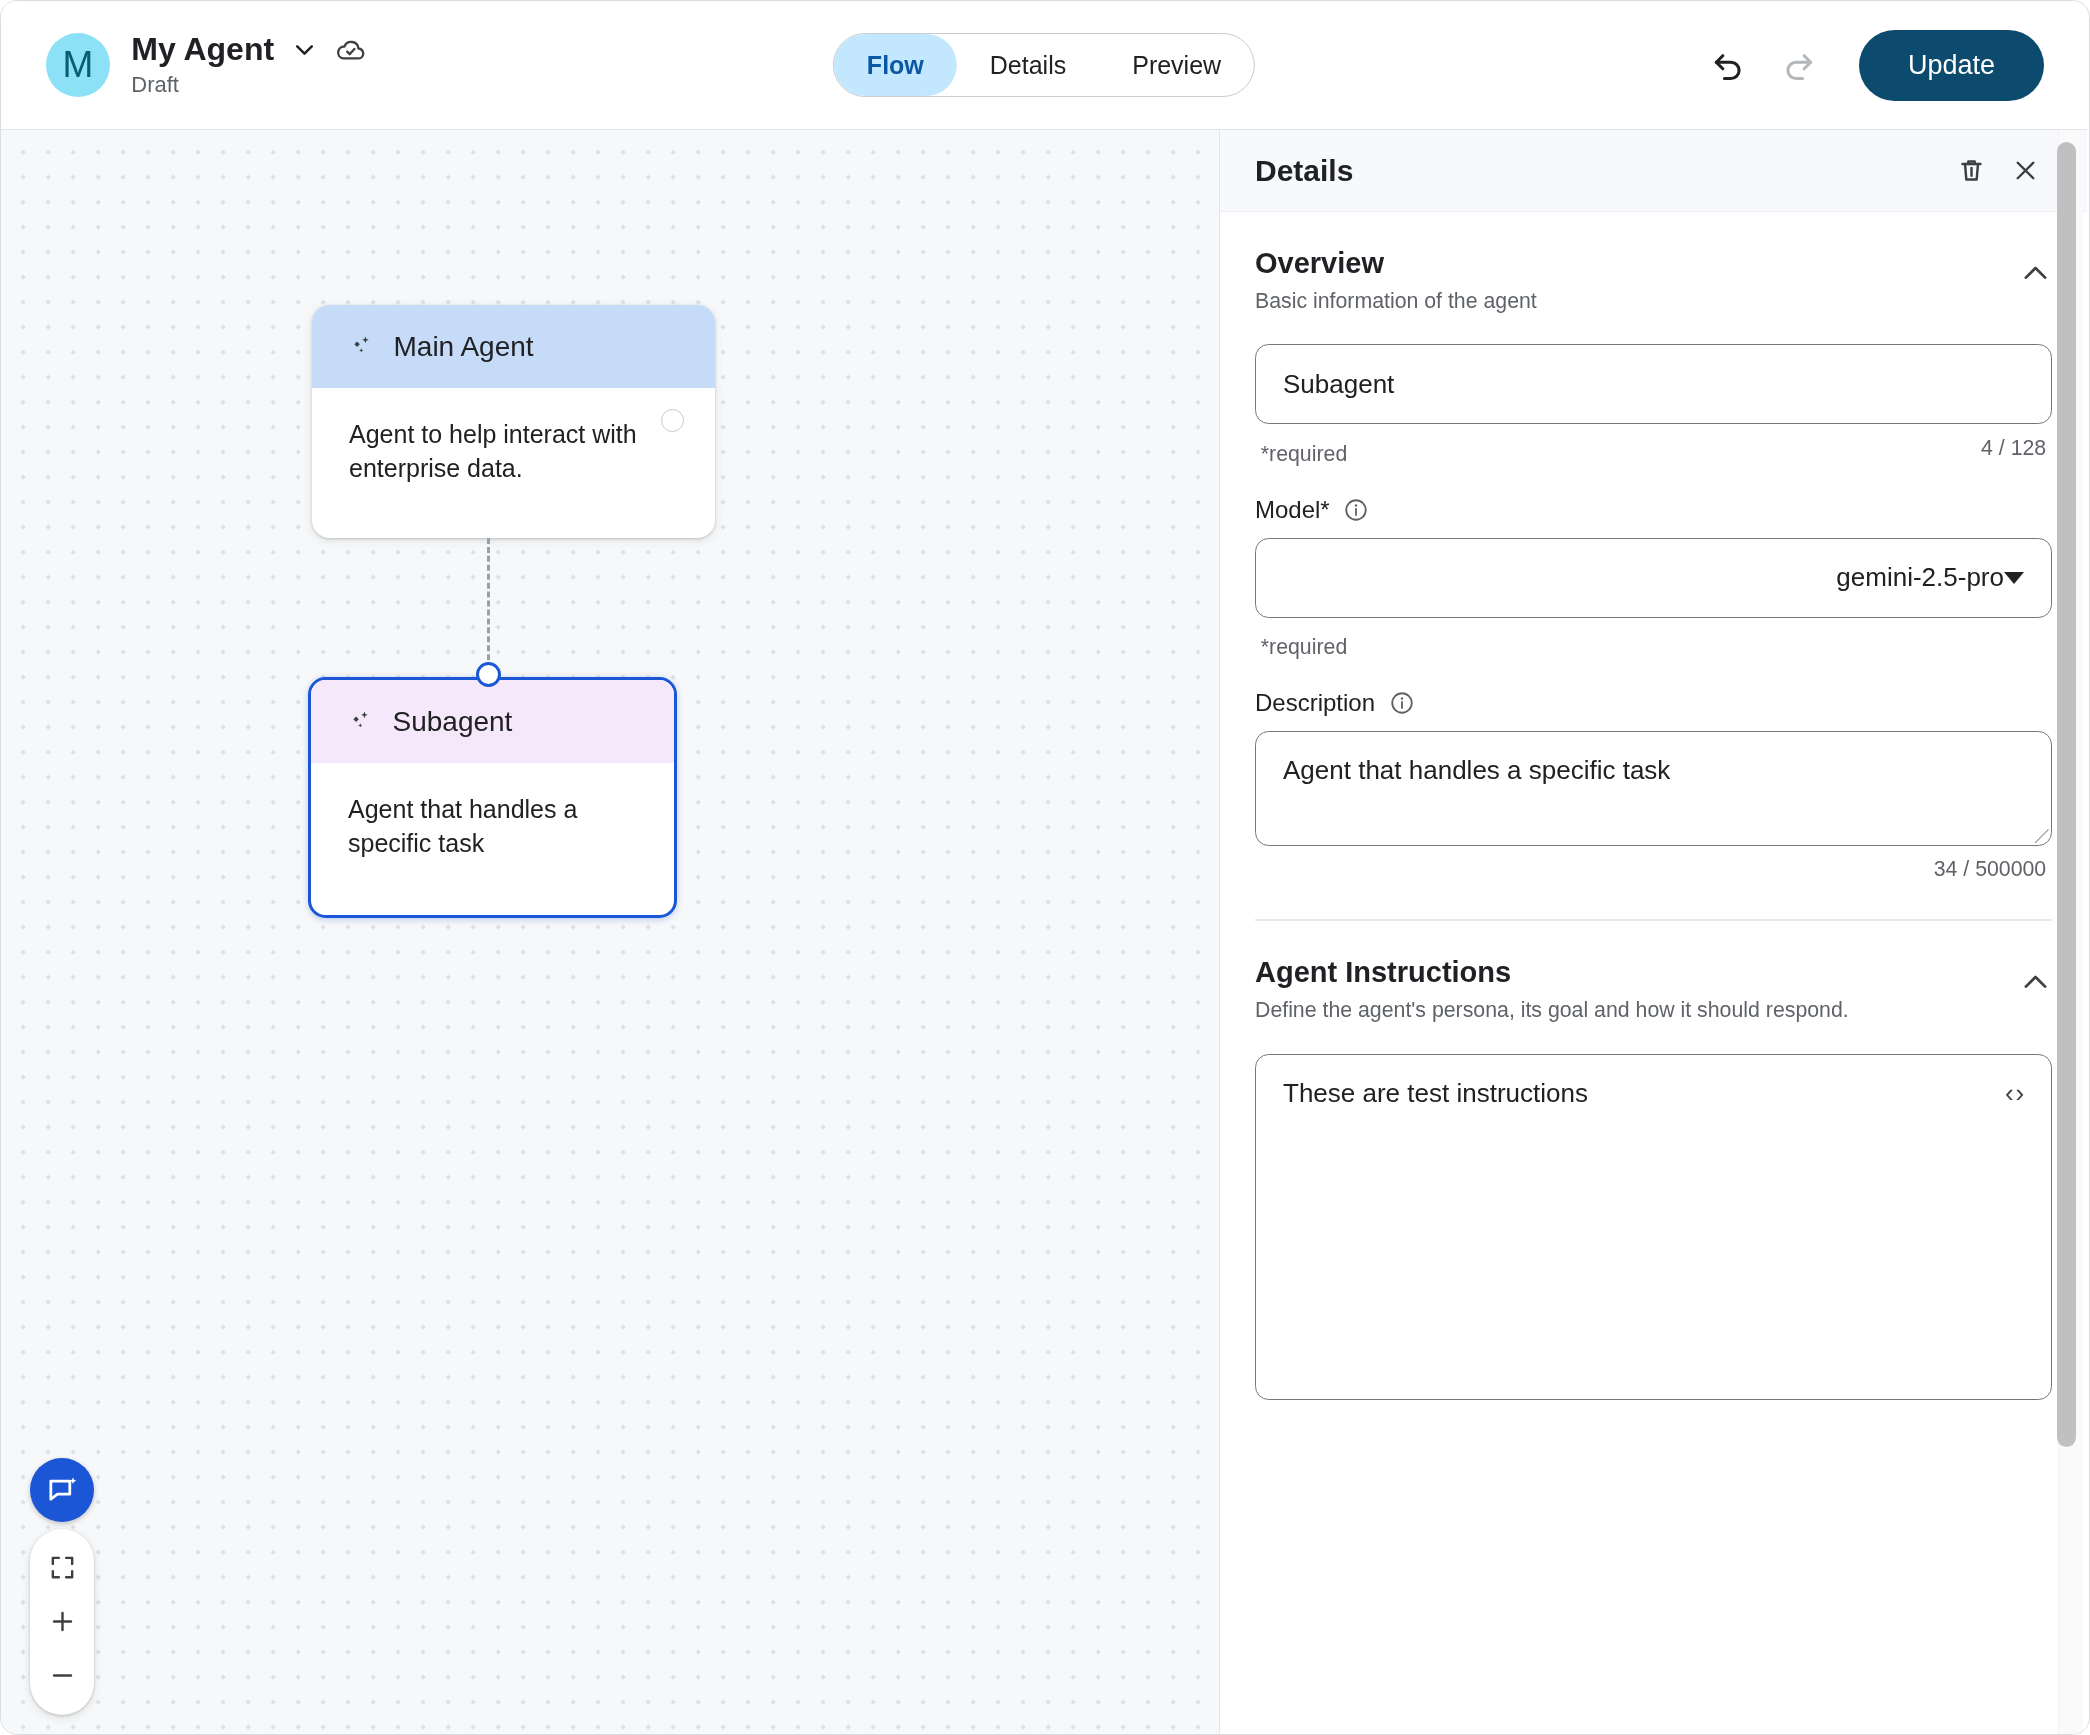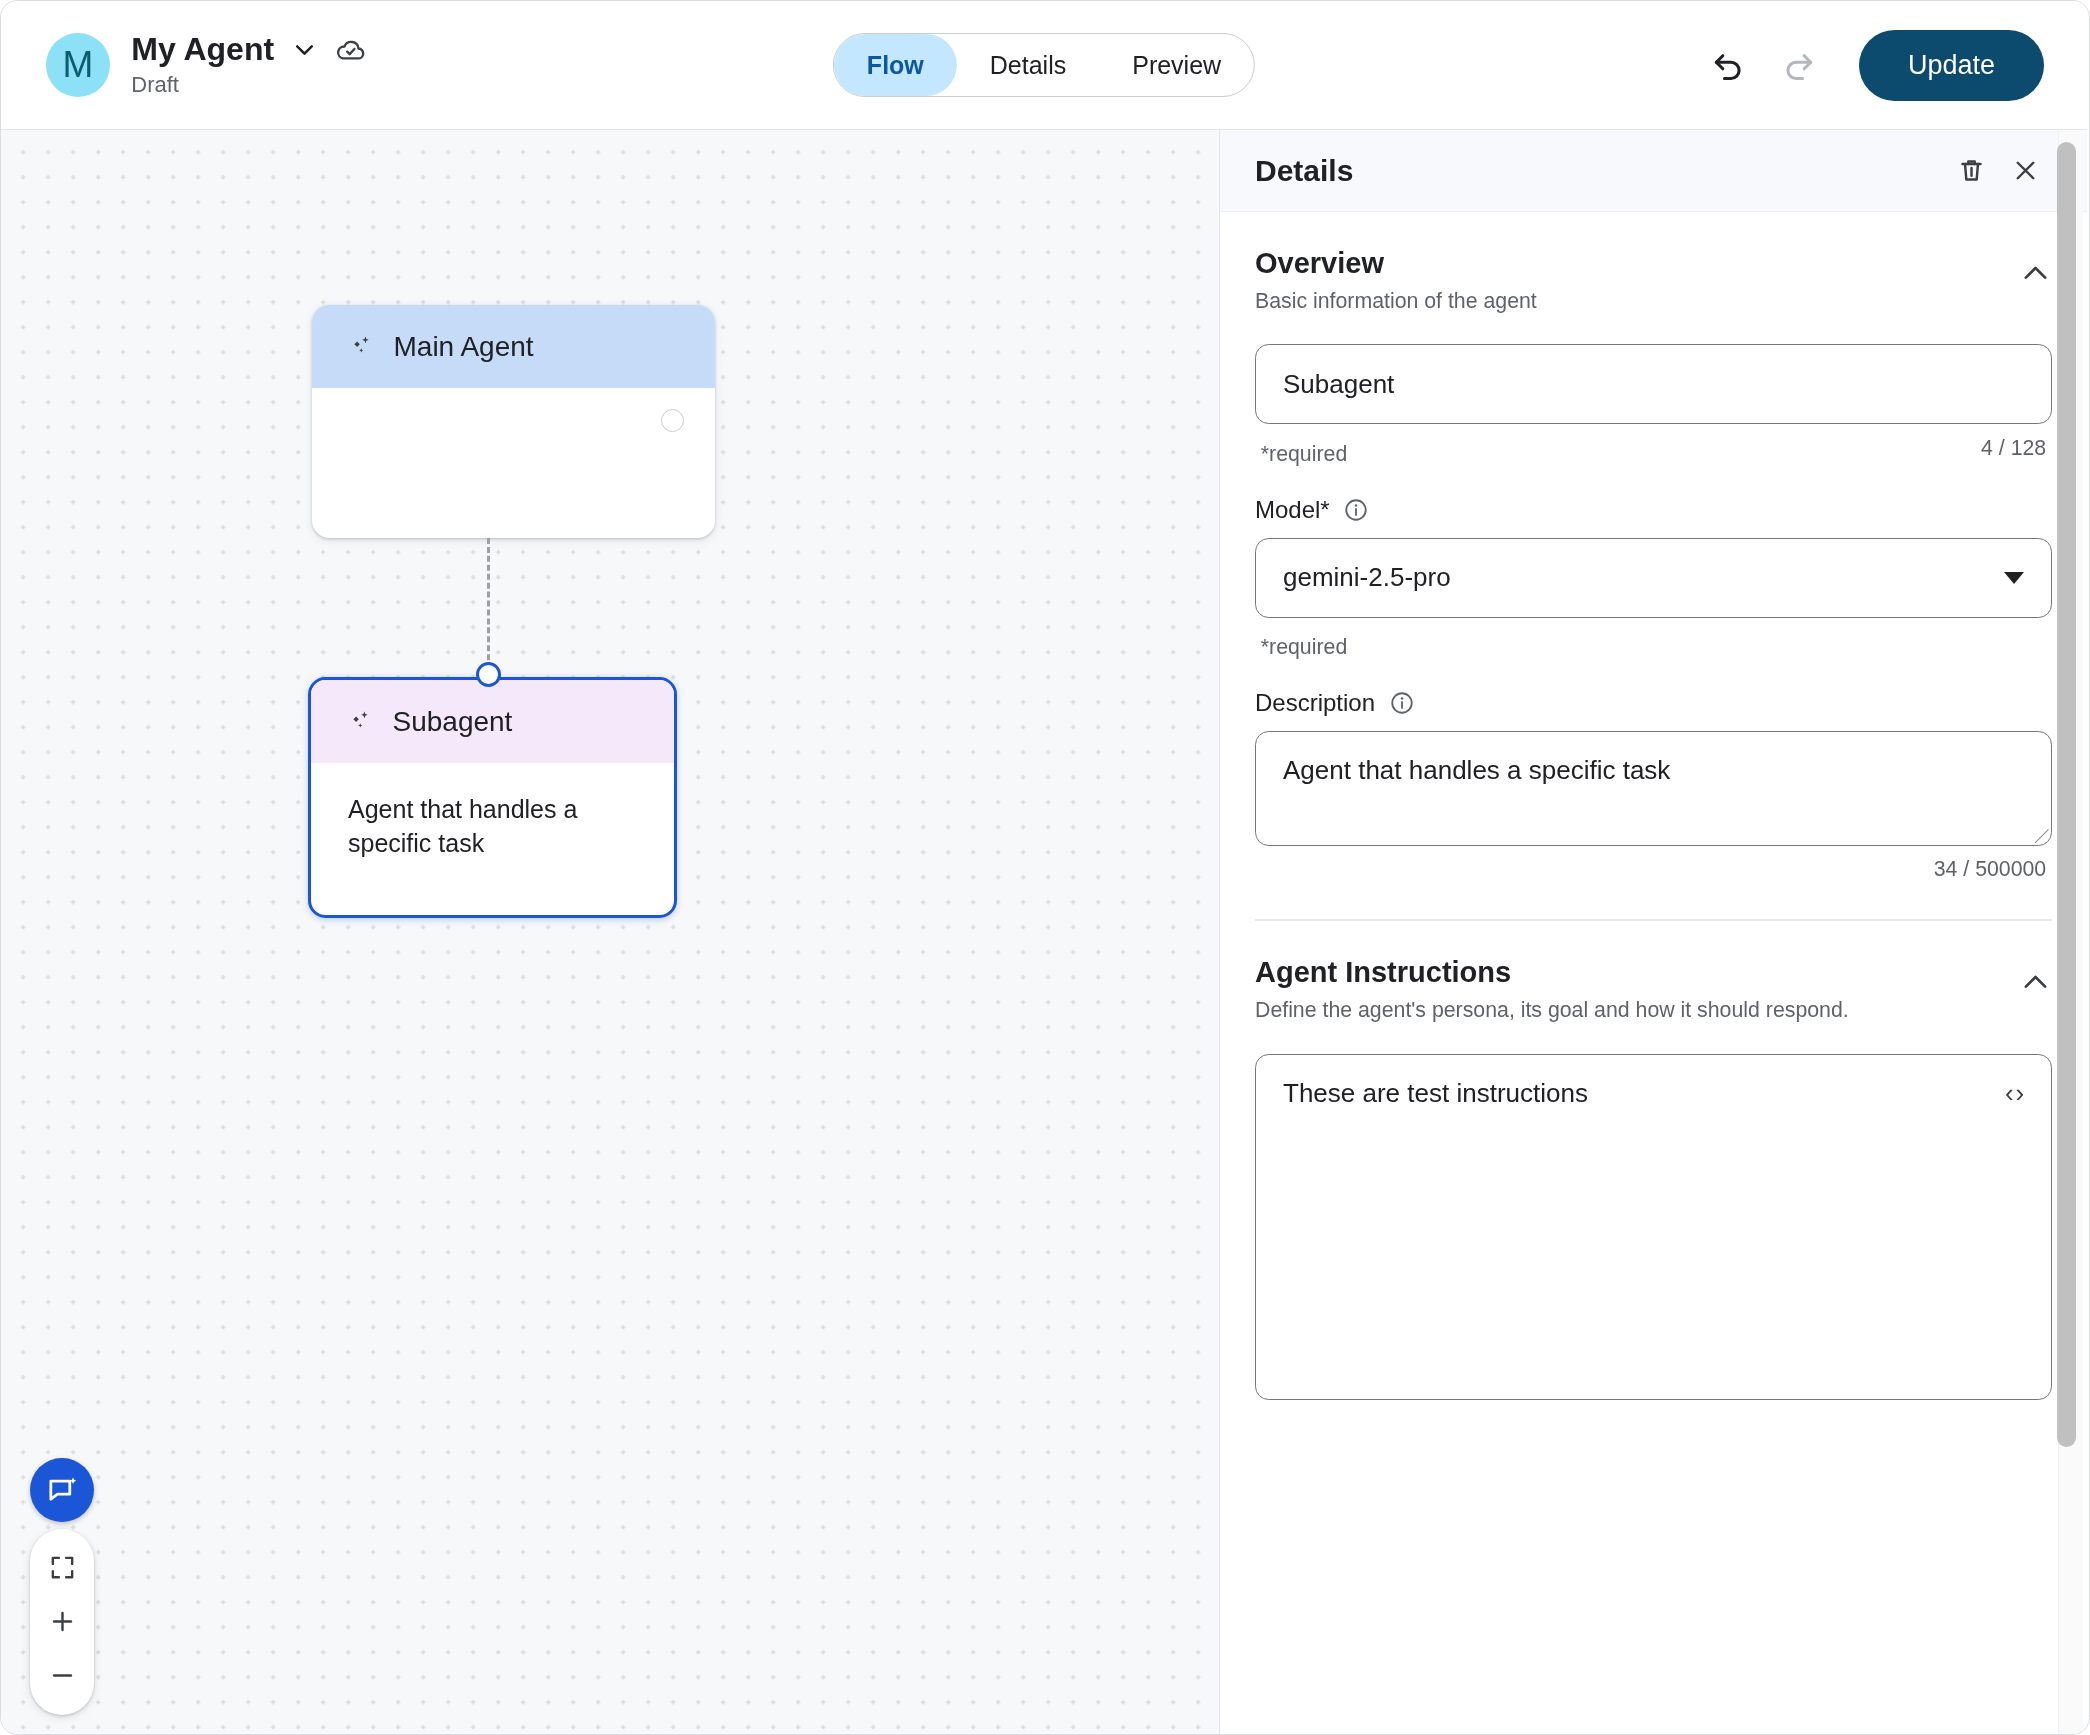--- a/index.html
+++ b/index.html
@@ -181,21 +181,21 @@
     font-size: 24px; color: #202124; display: flex; align-items: center; gap: 13.6px;
     margin-bottom: 13.6px;
   }
   .info-ic { width: 26px; height: 26px; color: #5f6368; flex: none; cursor: pointer; }
   .input-box {
     border: 1.9px solid #747775; border-radius: 13.6px;
     height: 80px; display: flex; align-items: center;
     padding: 0 27px; font-size: 26px; color: #202124;
     background: #ffffff;
   }
-  .input-box.select { justify-content: space-between; }
+  .input-box.select { justify-content: flex-end; }
   .caret { width: 0; height: 0; border-left: 10.7px solid transparent; border-right: 10.7px solid transparent; border-top: 12.6px solid #202124; }
   .textarea-box {
     border: 1.9px solid #747775; border-radius: 13.6px;
     min-height: 115px; padding: 23px 27px;
     font-size: 26px; color: #202124; background: #ffffff;
     position: relative;
   }
   .resize-grip {
     position: absolute; right: 5.8px; bottom: 5.8px; width: 19.4px; height: 19.4px;
     border-bottom: 1.9px solid #8a8d91; transform: rotate(-45deg); transform-origin: center;
@@ -284,20 +284,21 @@
       <div class="node-head">
         <span class="sparkle">
           <svg viewBox="0 0 24 24" fill="currentColor">
             <path d="M7.2 7.6l2.4 2.4-2.4 2.4-2.4-2.4z"></path>
             <path d="M14.6 3.2l.85 2.05L17.5 6.1l-2.05.85-.85 2.05-.85-2.05L11.7 6.1l2.05-.85z"></path>
             <path d="M10.9 13.6l.55 1.3 1.3.55-1.3.55-.55 1.3-.55-1.3-1.3-.55 1.3-.55z"></path>
           </svg>
         </span>
         <span class="node-title">Main Agent</span>
       </div>
+      <div class="node-body">Agent to help interact with enterprise data.</div>
     </div>
     <div class="port" style="left:660px; top:279px;"></div>
 
     <div class="node selected" id="node-sub">
       <div class="node-head">
         <span class="sparkle">
           <svg viewBox="0 0 24 24" fill="currentColor">
             <path d="M7.2 7.6l2.4 2.4-2.4 2.4-2.4-2.4z"></path>
             <path d="M14.6 3.2l.85 2.05L17.5 6.1l-2.05.85-.85 2.05-.85-2.05L11.7 6.1l2.05-.85z"></path>
             <path d="M10.9 13.6l.55 1.3 1.3.55-1.3.55-.55 1.3-.55-1.3-1.3-.55 1.3-.55z"></path>

